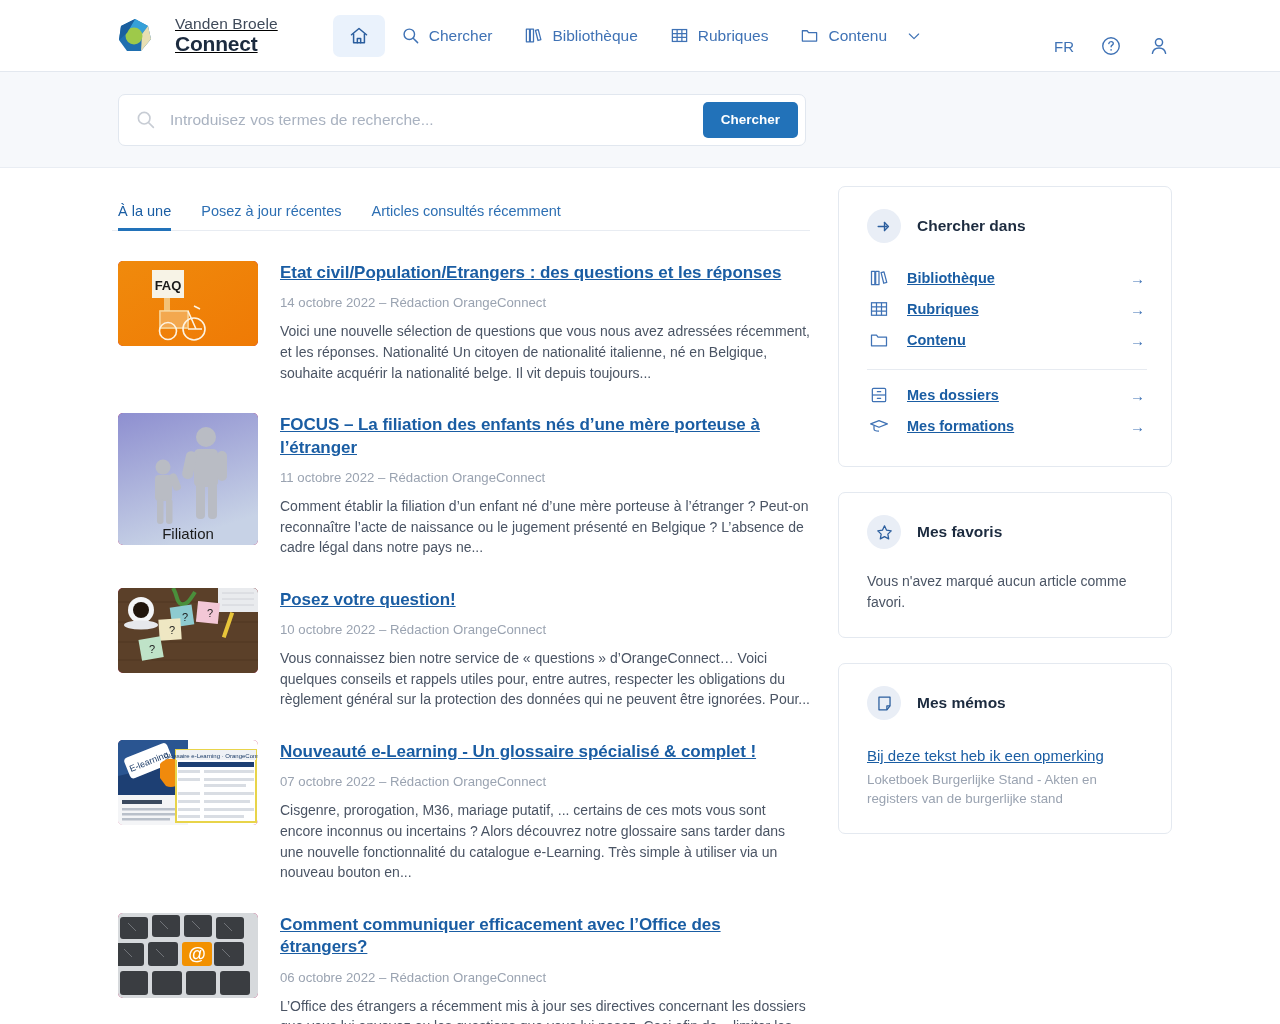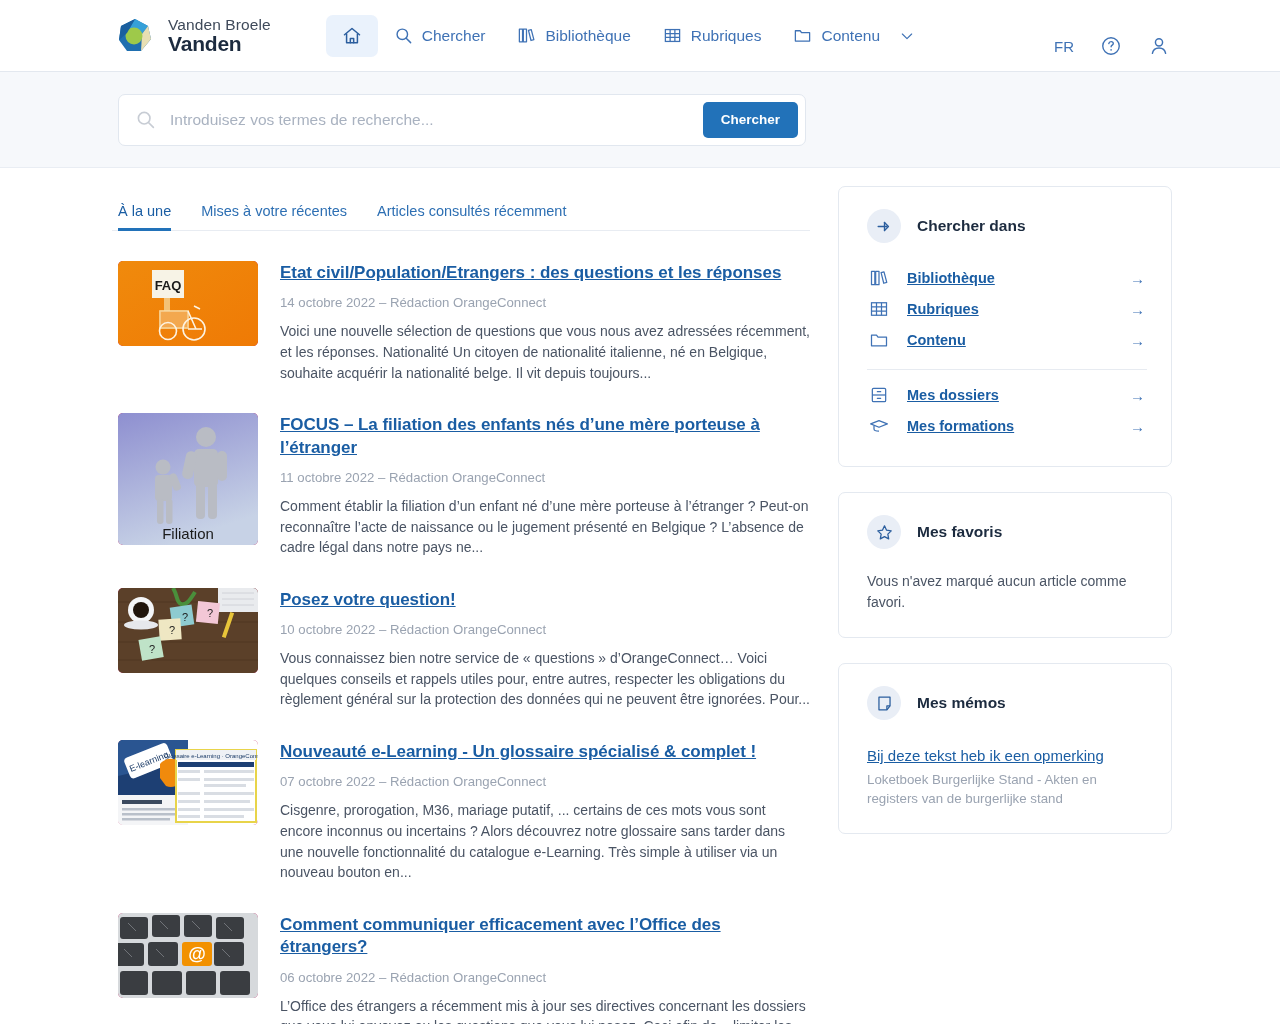--- a/index.html
+++ b/index.html
@@ -13,21 +13,21 @@
   
   .topnav {
     height: 72px;
     background: #ffffff;
     border-bottom: 1px solid #e3e8ef;
     display: flex;
     align-items: center;
     padding: 0 20px 0 115px;
     position: relative;
   }
-  .brand { display: flex; align-items: flex-end; gap: 13px; }
+  .brand { display: flex; align-items: center; gap: 20px; text-decoration: underline; }
   .logo-mark { width: 40px; height: 40px; flex: 0 0 40px; }
   .brand-text { line-height: 1.05; }
   .brand-top {
     font-size: 15.5px; color: #3f4a5a; letter-spacing: .1px;
   }
   .brand-bottom {
     font-size: 21px; font-weight: bold; color: #1c2b3f; letter-spacing: -.2px;
   }
 
   .navitems { display: flex; align-items: center; margin-left: 55px; gap: 0; }
@@ -167,21 +167,21 @@
       <svg viewBox="0 0 40 40">
         <polygon points="20,3 33,10 36,23 26,35 12,35 4,24 6,10" fill="#1f6fb0"></polygon>
         <polygon points="20,3 33,10 26,19 12,17" fill="#35a0d8"></polygon>
         <polygon points="26,35 36,23 33,10 27,18" fill="#e8dfb3"></polygon>
         <circle cx="19" cy="20" r="8.5" fill="#9ec94a"></circle>
         <path d="M20,3 L12,17 L4,24 L6,10 Z" fill="#1a5f9e"></path>
       </svg>
     </span>
     <span class="brand-text">
       <span class="brand-top">Vanden Broele</span><br>
-      <span class="brand-bottom">Vanden</span>
+      <span class="brand-bottom">Connect</span>
     </span>
   </div>
 
   <div class="navitems">
     <div class="navbtn home">
       <span class="ic">
         <svg width="20" height="20" viewBox="0 0 24 24" fill="none" stroke="#2b5e9e" stroke-width="1.8" stroke-linecap="round" stroke-linejoin="round">
           <path d="M3 10.5 12 3l9 7.5"></path>
             <path d="M5.5 9.5V20h13V9.5"></path>
             <path d="M10 20v-5h4v5"></path>
@@ -265,21 +265,21 @@
     <button class="searchbtn">Chercher</button>
   </div>
 </div>
 
 <div class="page">
 
   <div class="main">
 
     <div class="tabs">
       <div class="tab active">À la une</div>
-      <div class="tab">Mises à votre récentes</div>
+      <div class="tab">Posez à jour récentes</div>
       <div class="tab">Articles consultés récemment</div>
     </div>
 
     <div class="articles">
 
       <div class="article">
         <div class="thumb">
           <svg viewBox="0 0 140 85" preserveAspectRatio="none">
             <defs>
                 <linearGradient id="g1" x1="0" y1="0" x2="1" y2="1">

